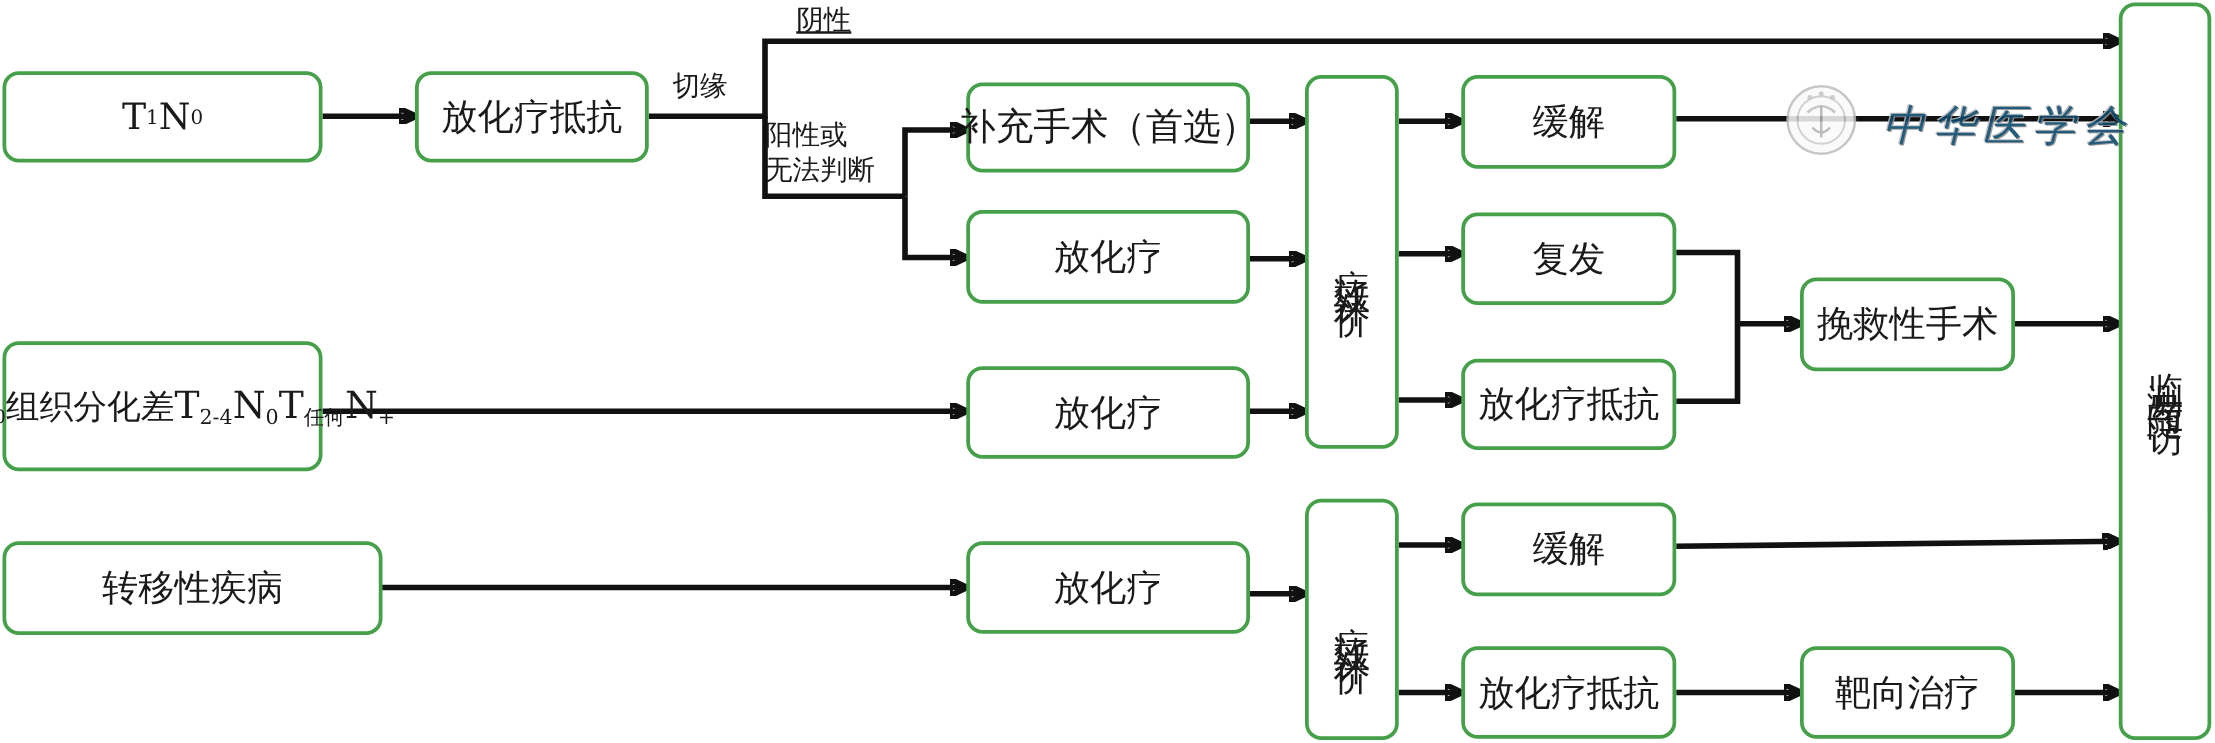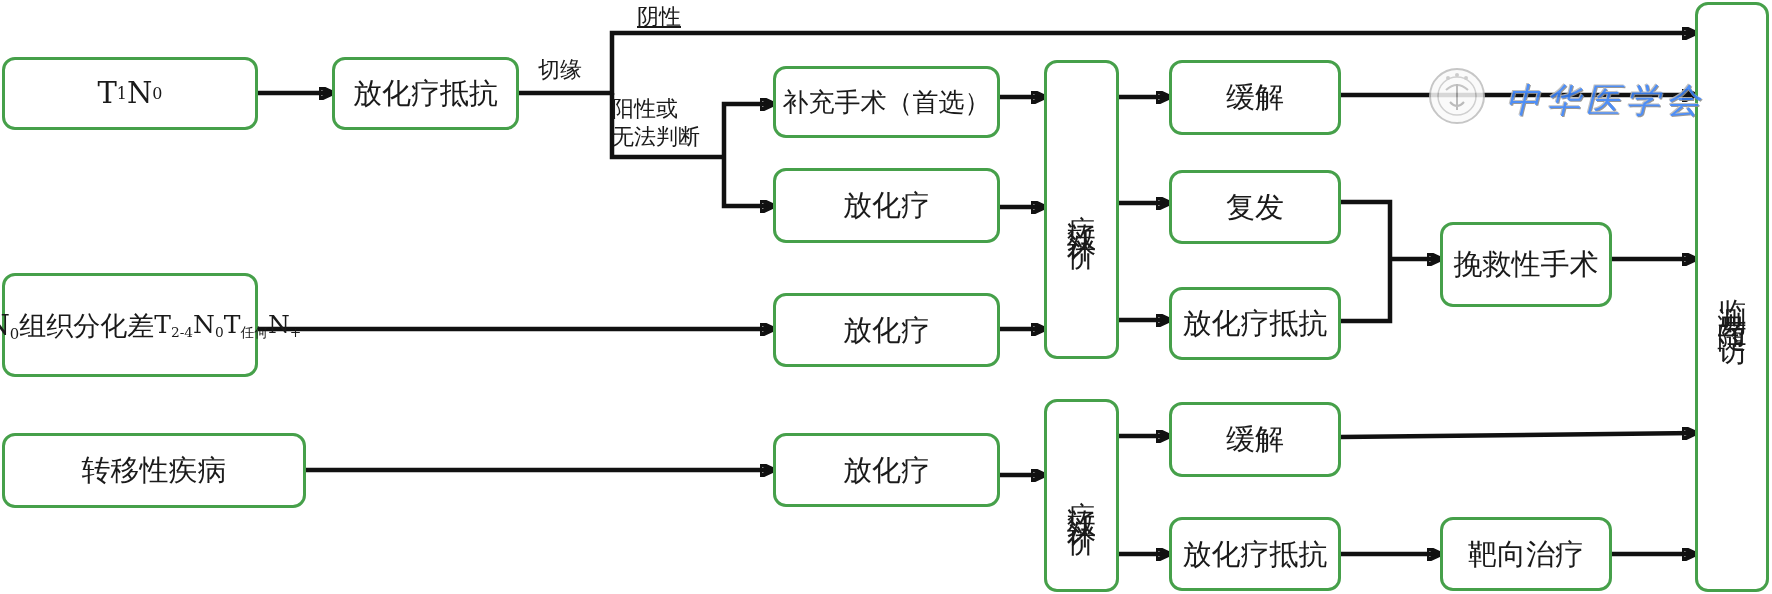--- a/index.html
+++ b/index.html
@@ -9,35 +9,35 @@
     font-family: "DejaVu Serif", "Liberation Serif", serif;
   }
   #connectors { position: absolute; left: 0; top: 0; width: 1772px; height: 594px; z-index: 0; }
   #connectors path { fill: none; stroke: #111111; stroke-width: 4.5; stroke-linejoin: miter; stroke-linecap: butt; }
   .node {
     position: absolute; box-sizing: border-box; z-index: 1;
     border: 3px solid #46a04a; border-radius: 13px; background: #ffffff;
     display: flex; align-items: center; justify-content: center;
     font-size: 29px; line-height: 1; white-space: nowrap;
   }
-  .node.narrow-text { font-size: 26px; }
+  .node.narrow-text { font-size: 30px; }
   .vtext {
     writing-mode: vertical-rl; text-orientation: upright;
     letter-spacing: 9px; font-size: 29px; line-height: 1;
   }
   .stage sub { font-size: 0.55em; vertical-align: -0.3em; line-height: 0; }
   .multi { flex-direction: row; }
   .multi .l1 { font-size: 27px; line-height: 31px; }
-  .multi .l2, .multi .l3 { font-size: 25px; line-height: 28px; }
+  .multi .l2, .multi .l3 { font-size: 30px; line-height: 28px; }
   .edge-label { position: absolute; z-index: 1; font-size: 22px; line-height: 1; white-space: nowrap; }
   .edge-label.two-line { width: 112px; line-height: 28px; }
   .watermark { position: absolute; z-index: 2; pointer-events: none; }
   .wm-text {
     left: 1506px; top: 78px; font-size: 34px; font-style: italic; letter-spacing: 6px;
-    color: #3b82f6; text-shadow: -1px -1px 0 #b9b9b9, 1px 1px 0 #8d8d8d; opacity: 0.9;
+    color: #0c4a6e; text-shadow: -1px -1px 0 #b9b9b9, 1px 1px 0 #8d8d8d; opacity: 0.9;
   }
   .wm-emblem { left: 1424px; top: 66px; width: 66px; height: 60px; opacity: 0.85; }
 </style>
 </head>
 <body>
 
 <svg id="connectors" viewBox="0 0 1772 594">
   <defs>
     <marker id="arrow" markerUnits="userSpaceOnUse" markerWidth="14" markerHeight="13" refX="14" refY="6.5" orient="auto">
       <path d="M0,0 L14,6.5 L0,13 z" fill="#111111" stroke="none"></path>
@@ -86,21 +86,21 @@
 <div class="node narrow-text" style="left:773px; top:66px; width:227px; height:72px;">补充手术（首选）</div>
 <div class="node" style="left:773px; top:168px; width:227px; height:75px;">放化疗</div>
 
 <div class="node" style="left:1044px; top:60px; width:75px; height:299px;">
   <span class="vtext">疗效评价</span>
 </div>
 
 <div class="node" style="left:1169px; top:60px; width:172px; height:75px;">缓解</div>
 <div class="node" style="left:1169px; top:170px; width:172px; height:74px;text-align:right;">复发</div>
 <div class="node" style="left:1169px; top:287px; width:172px; height:73px;">放化疗抵抗</div>
-<div class="node" style="left:1440px; top:222px; width:172px; height:85px;">挽救性手术</div>
+<div class="node" style="left:1440px; top:222px; width:172px; height:75px;">挽救性手术</div>
 
 <div class="node multi stage" style="left:2px; top:273px; width:256px; height:104px;">
   <div class="l1"><span>T</span><sub>1</sub><span>N</span><sub>0</sub><span>组织分化差</span></div>
   <div class="l2"><span>T</span><sub>2-4</sub><span>N</span><sub>0</sub></div>
   <div class="l3"><span>T</span><sub>任何</sub><span>N</span><sub>+</sub></div>
 </div>
 <div class="node" style="left:773px; top:293px; width:227px; height:74px;">放化疗</div>
 
 <div class="node" style="left:2px; top:433px; width:304px; height:75px;">转移性疾病</div>
 <div class="node" style="left:773px; top:433px; width:227px; height:74px;">放化疗</div>

